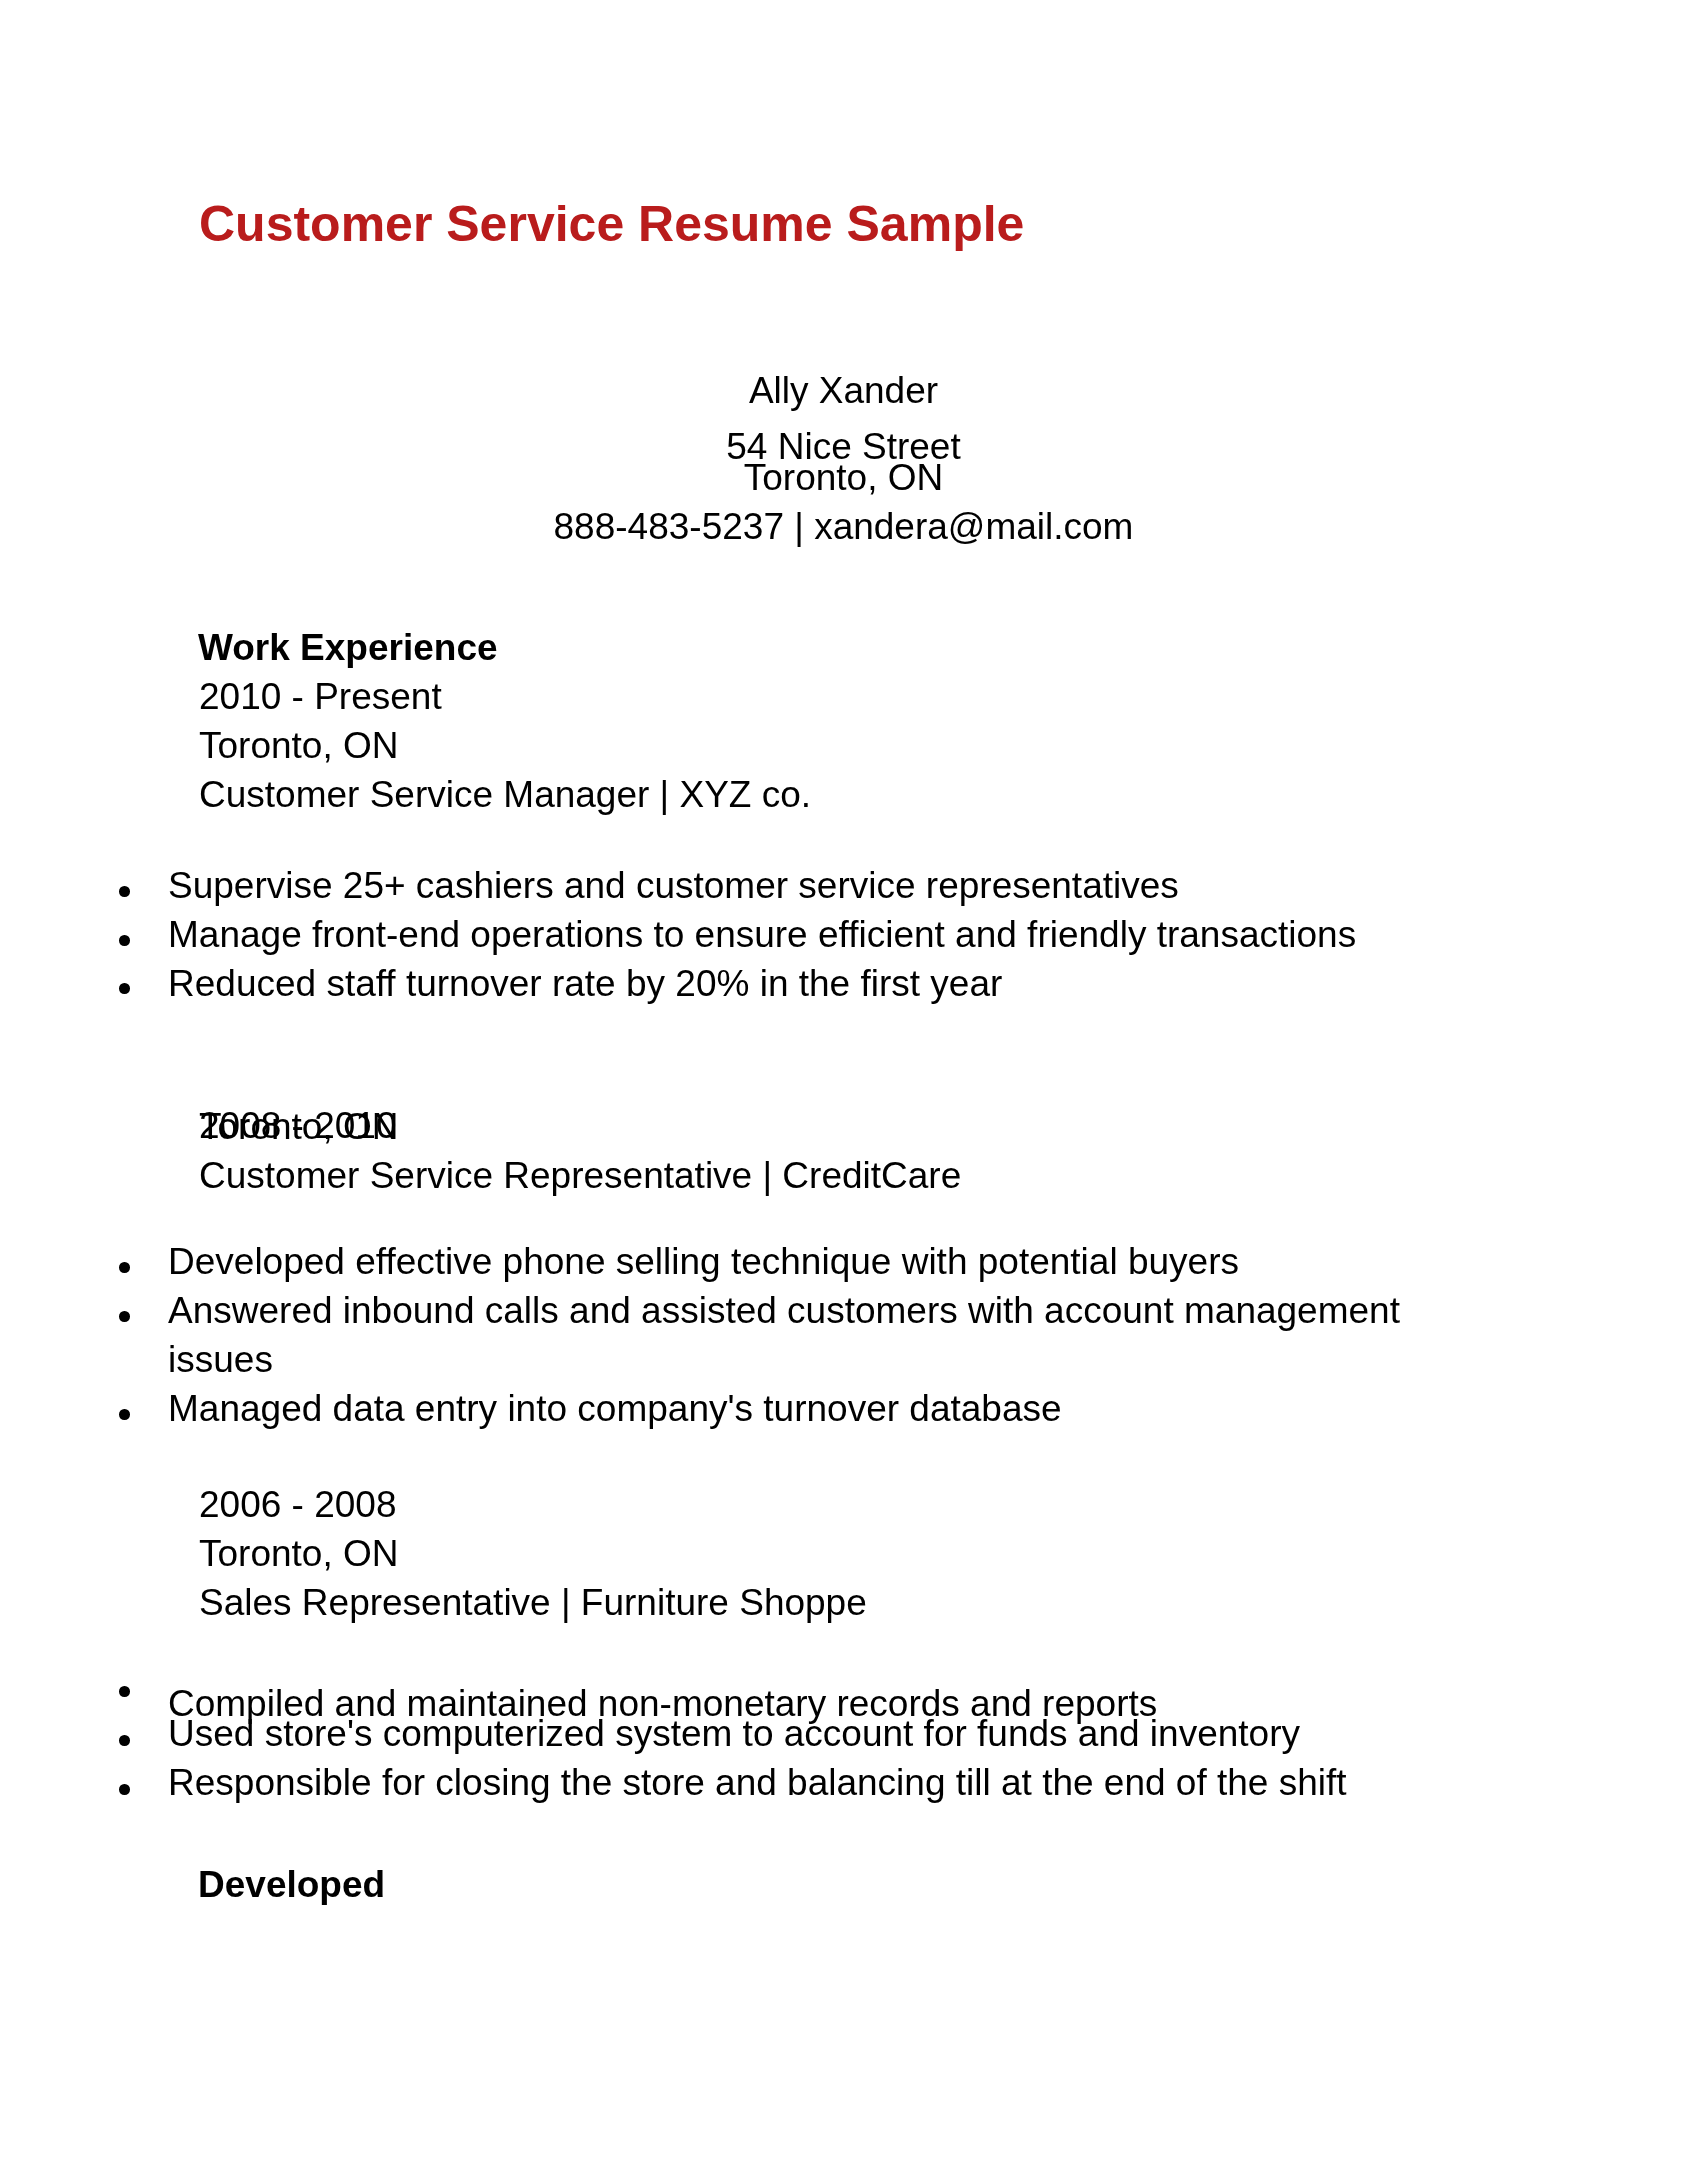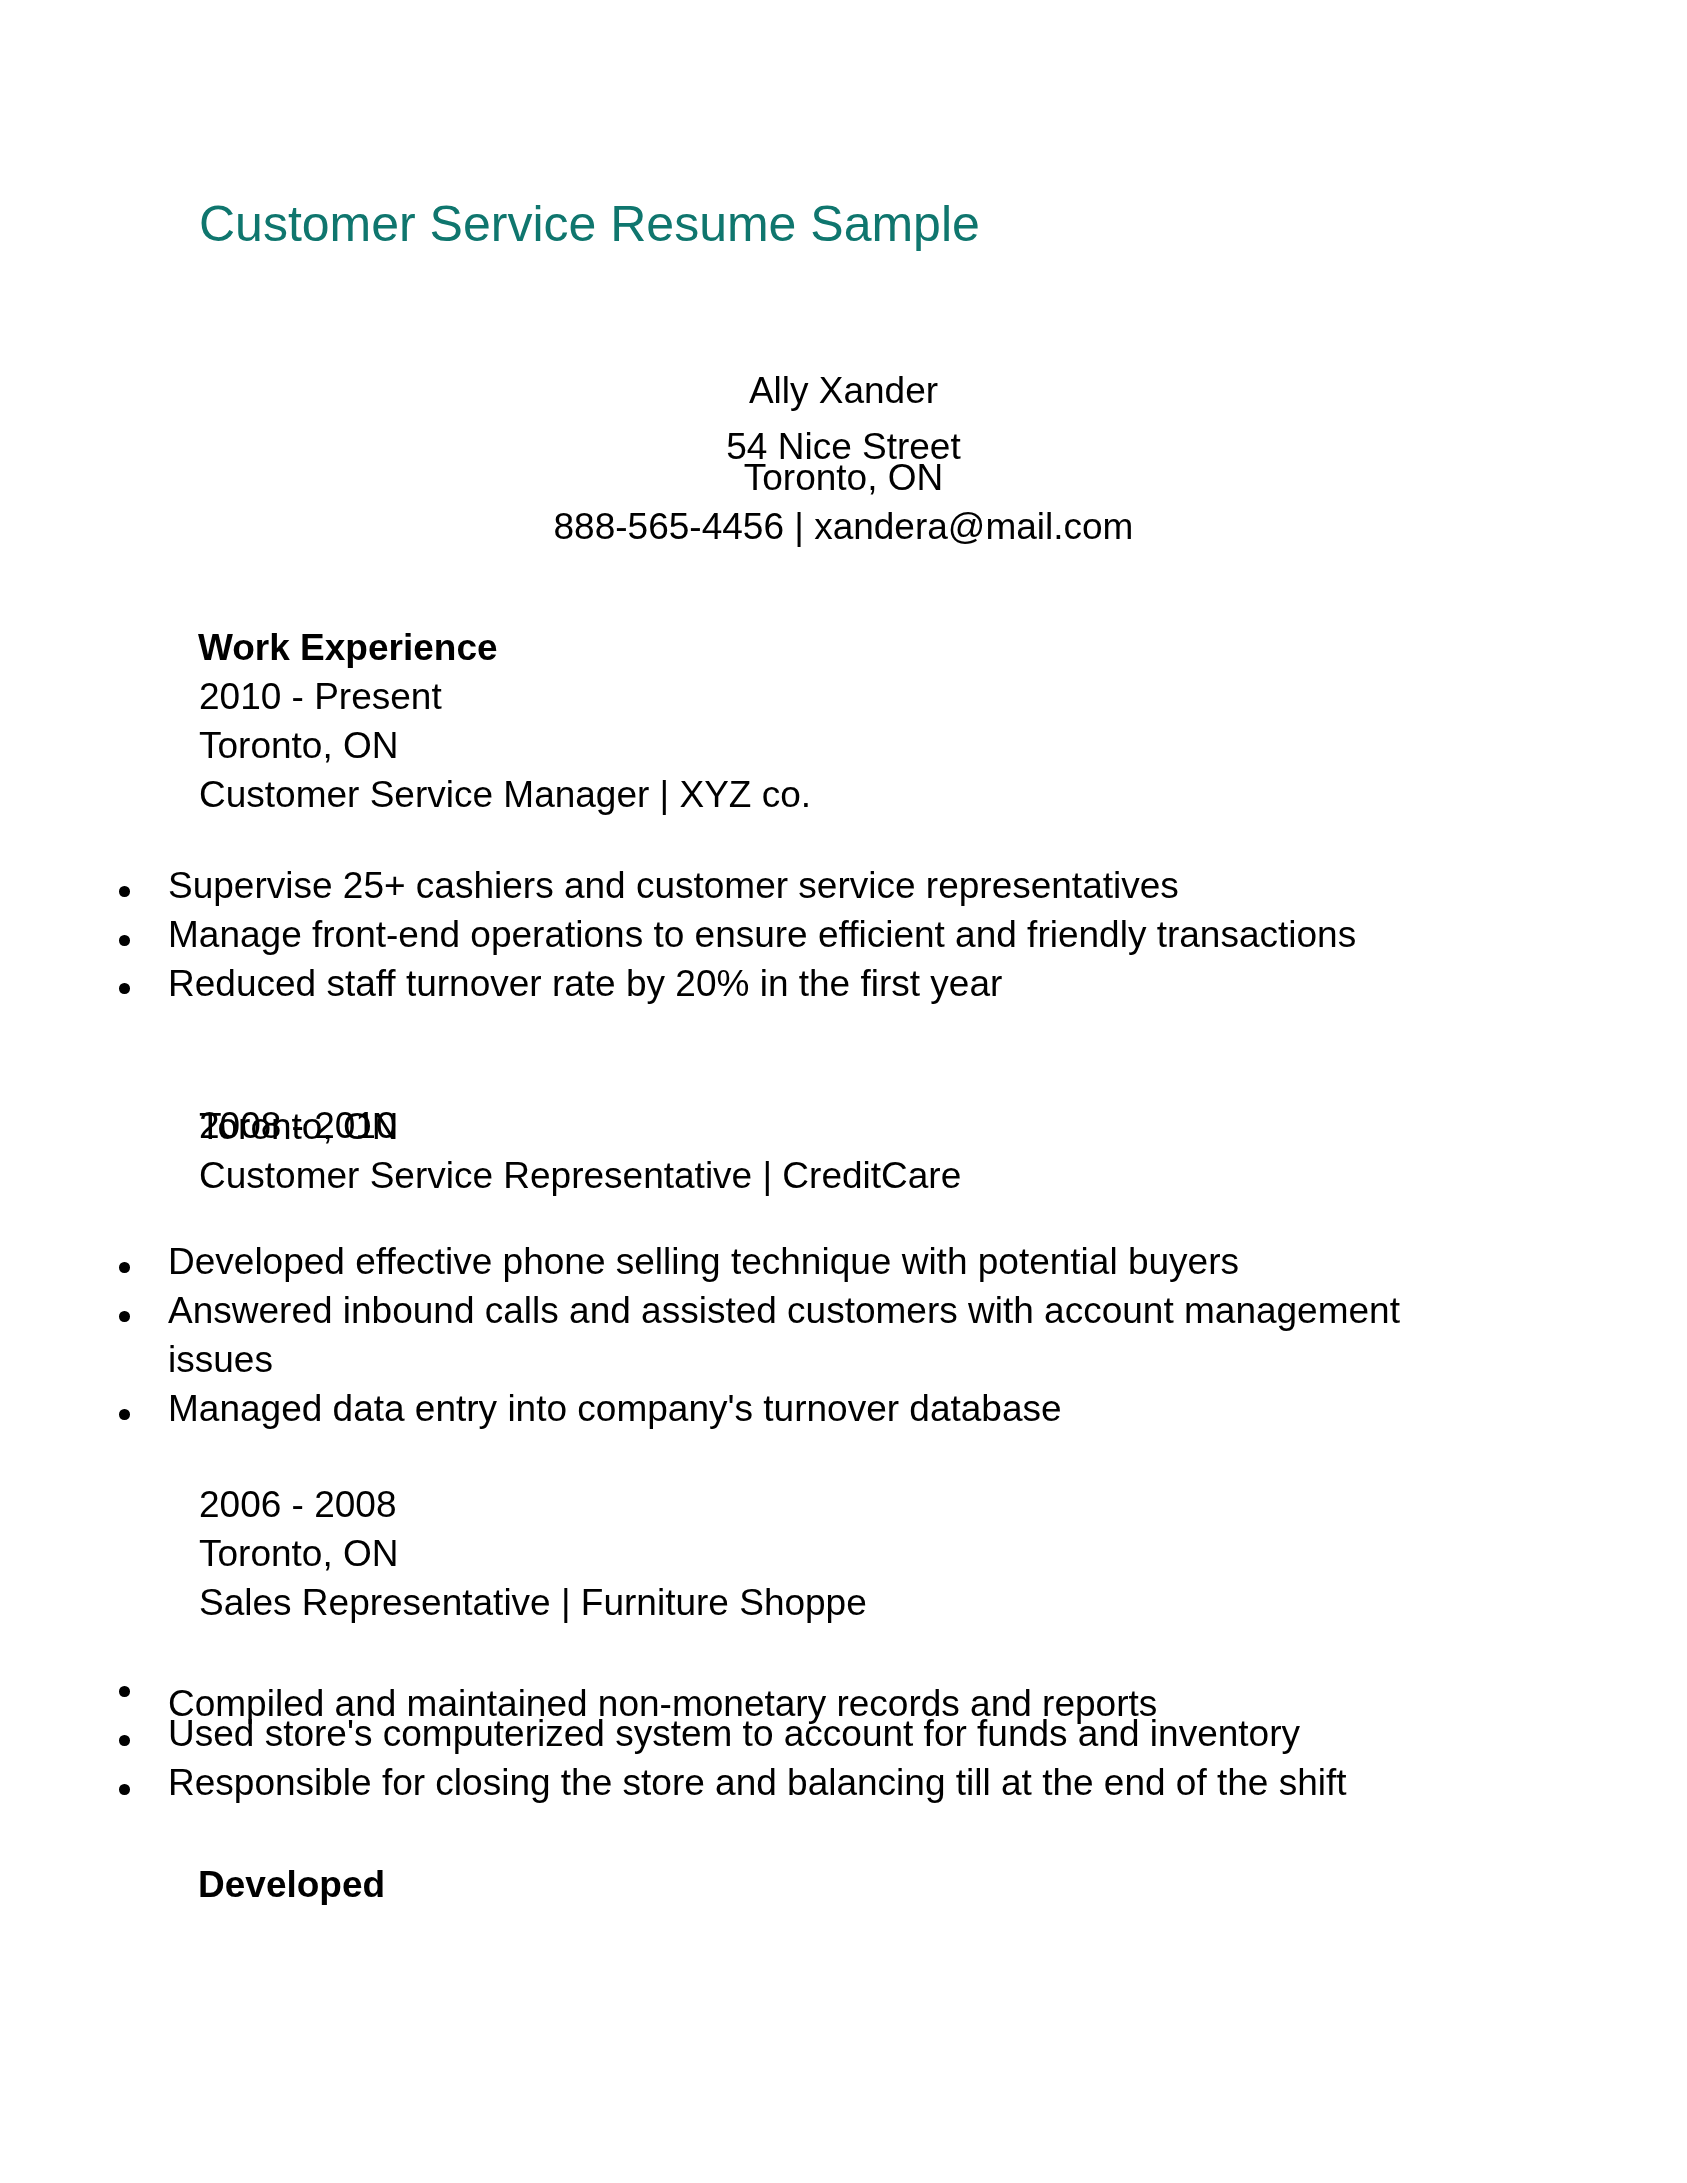--- a/index.html
+++ b/index.html
@@ -27,24 +27,24 @@
       white-space: nowrap;
       line-height: 1;
       font-size: 37px;
     }
     .title {
       position: absolute;
       left: 199px;
       top: 199px;
       font-size: 50px;
       line-height: 1;
-      color: #0f766e;
+      color: #b91c1c;
       white-space: nowrap;
       margin: 0;
-      font-weight: normal;
+      font-weight: bold;
     }
     .contact {
       left: 0;
       width: 1687px;
       text-align: center;
     }
     .heading {
       font-weight: bold;
       left: 198px;
     }
@@ -67,21 +67,21 @@
 <body>
 
 <div class="page">
 
   <h1 class="title">Customer Service Resume Sample</h1>
 
   <div>
     <div class="line contact" style="top:372px;">Ally Xander</div>
     <div class="line contact" style="top:428px;">54 Nice Street</div>
     <div class="line contact" style="top:459px;">Toronto, ON</div>
-    <div class="line contact" style="top:508px;">888-565-4456 | xandera@mail.com</div>
+    <div class="line contact" style="top:508px;">888-483-5237 | xandera@mail.com</div>
   </div>
 
   <div>
     <div class="line heading" style="top:629px;">Work Experience</div>
 
     <div>
       <div class="line meta" style="top:678px;">2010 - Present</div>
       <div class="line meta" style="top:727px;">Toronto, ON</div>
       <div class="line meta" style="top:776px;">Customer Service Manager | XYZ co.</div>
 

